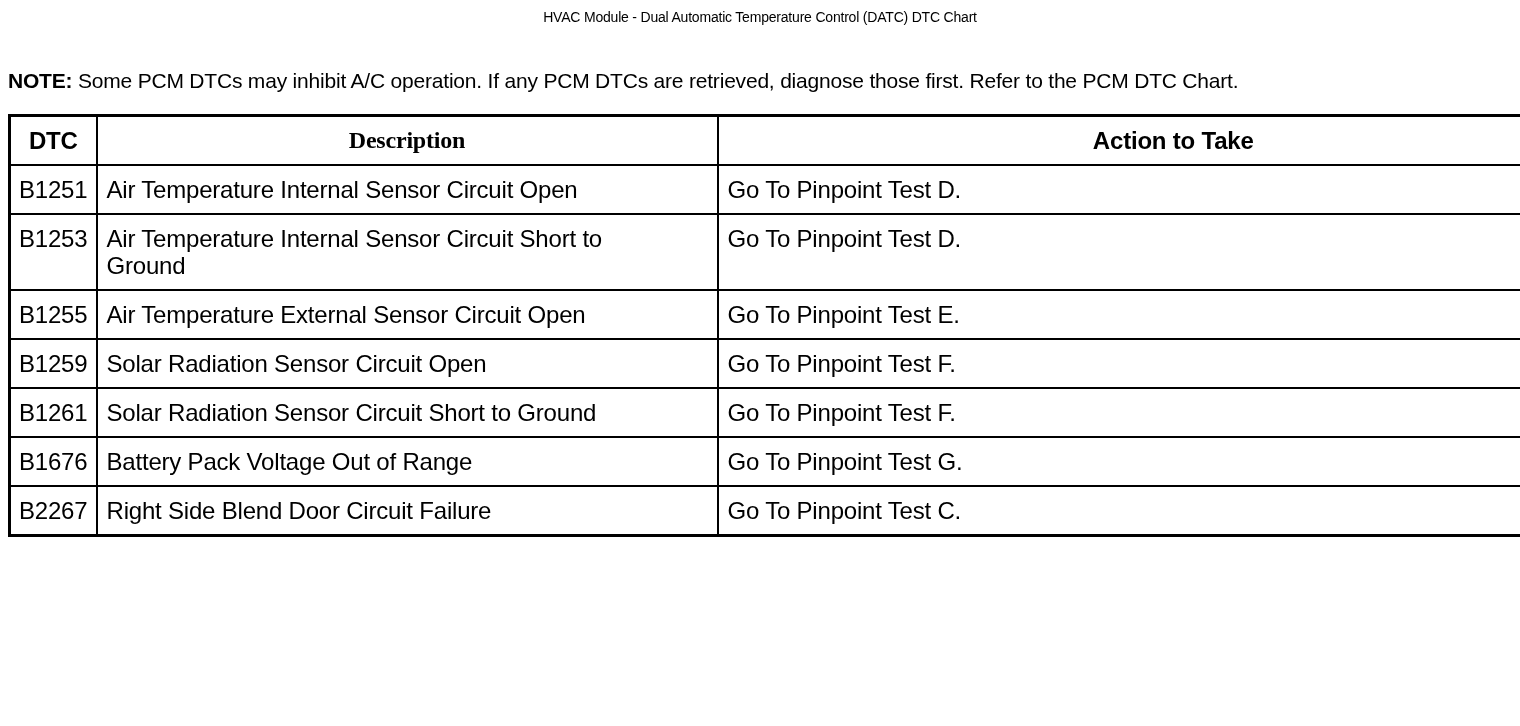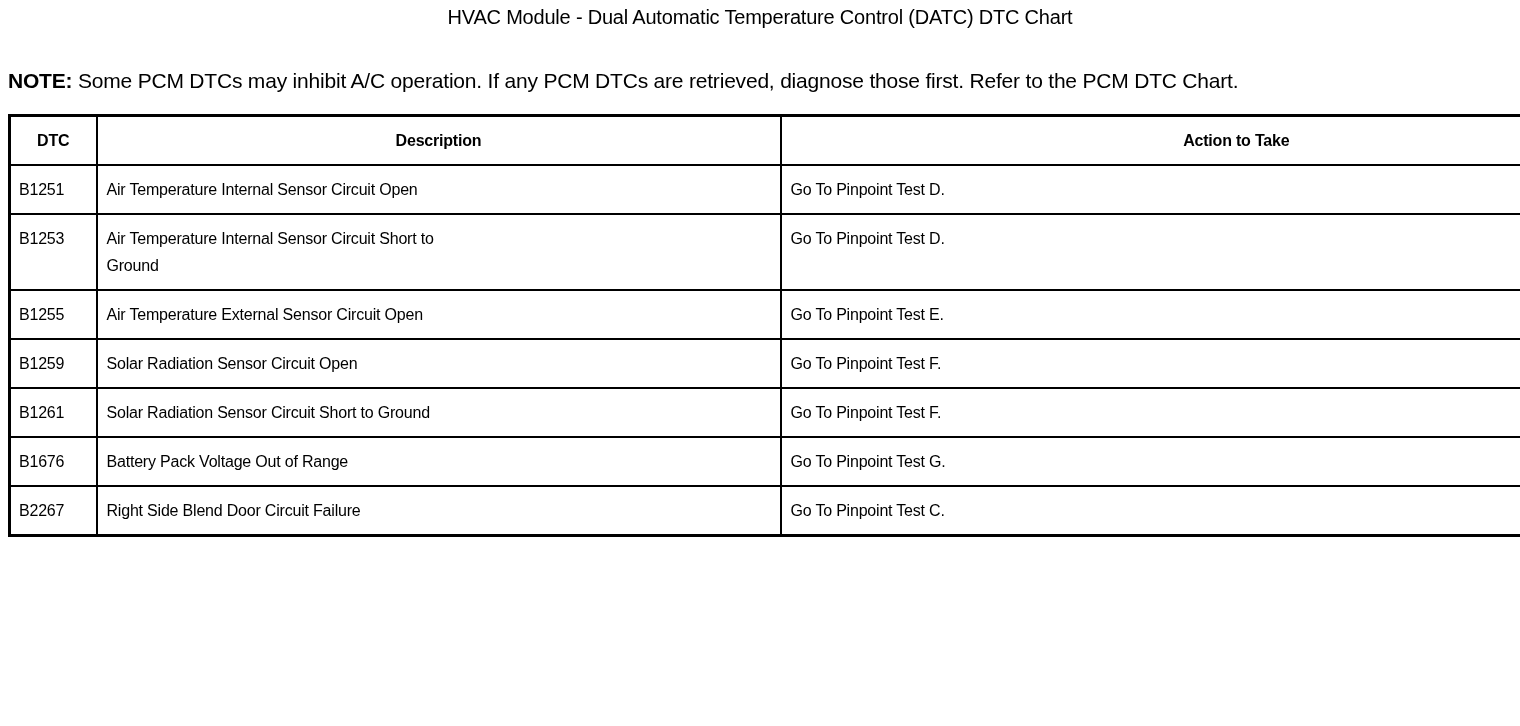--- a/index.html
+++ b/index.html
@@ -11,21 +11,21 @@
     font-family: "Liberation Sans", sans-serif;
   }
   .page {
     width: 1520px;
     height: 726px;
     background: #ffffff;
     overflow: hidden;
   }
   .title {
     margin: 5px 0 0 0;
-    font-size: 20px;
+    font-size: 14px;
     font-weight: normal;
     text-align: center;
     letter-spacing: -0.2px;
     line-height: 24px;
   }
   .note {
     margin: 40px 8px 0 8px;
     font-size: 21px;
     letter-spacing: -0.2px;
     line-height: 24px;
@@ -35,38 +35,38 @@
   table.dtc-table {
     border-collapse: collapse;
     table-layout: fixed;
     margin: 21px 0 0 8px;
     width: 1502px;
     border: 3px solid #000000;
   }
   .dtc-table th,
   .dtc-table td {
     border: 2px solid #000000;
-    font-size: 16px;
+    font-size: 24px;
     line-height: 27px;
     letter-spacing: -0.2px;
     overflow: hidden;
   }
   .dtc-table th {
     font-weight: bold;
     text-align: center;
     vertical-align: middle;
     padding: 10px 6px;
   }
   .dtc-table td {
     vertical-align: top;
     padding: 10px 8px 10px 9px;
     white-space: pre-line;
   }
   .col-dtc    { width: 87px; }
-  .col-desc   { width: 684px; }
+  .col-desc   { width: 621px; font-family: Liberation Serif, serif; }
   .col-action { width: 912px; }
   td.cell-dtc { padding-left: 8px; white-space: nowrap; }
 </style>
 </head>
 <body>
 
 <div class="page">
 
   <h1 class="title">HVAC Module - Dual Automatic Temperature Control (DATC) DTC Chart</h1>
 

